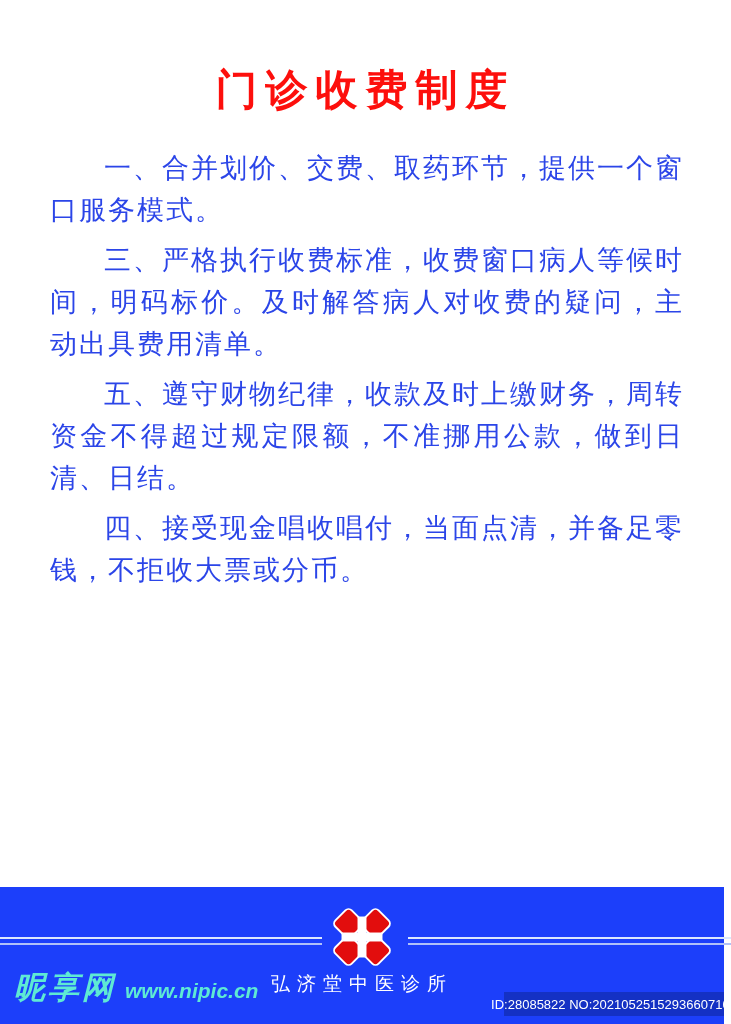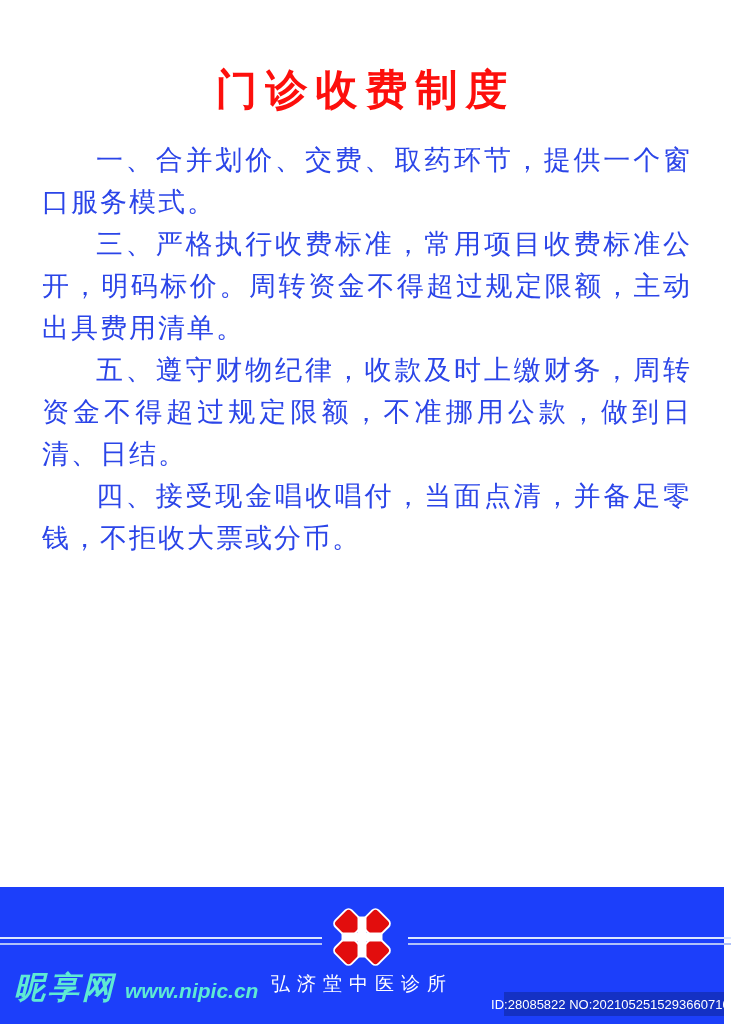--- a/index.html
+++ b/index.html
@@ -31,21 +31,21 @@
     left: 42px;
     top: 139px;
     width: 650px;
     color: #2b45e8;
     font-size: 27px;
     line-height: 42px;
     letter-spacing: 2px;
     text-align: justify;
     text-justify: inter-ideograph;
   }
-  .rules p { margin: 0; text-indent: 2em; }
+  .rules p { margin: 8px; text-indent: 2em; }
 
   .footer {
     position: absolute;
     left: 0;
     top: 887px;
     width: 724px;
     height: 137px;
     background: #1c3ffa;
   }
   .deco-line { position: absolute; top: 50px; }
@@ -100,21 +100,21 @@
 </style>
 </head>
 <body>
 
 <div class="page">
 
   <h1 class="page-title">门诊收费制度</h1>
 
   <div class="rules">
     <p>一、合并划价、交费、取药环节，提供一个窗口服务模式。</p>
-    <p>三、严格执行收费标准，常用项目收费标准公开，明码标价。周转资金不得超过规定限额，主动出具费用清单。</p>
+    <p>三、严格执行收费标准，收费窗口病人等候时间，明码标价。及时解答病人对收费的疑问，主动出具费用清单。</p>
     <p>五、遵守财物纪律，收款及时上缴财务，周转资金不得超过规定限额，不准挪用公款，做到日清、日结。</p>
     <p>四、接受现金唱收唱付，当面点清，并备足零钱，不拒收大票或分币。</p>
   </div>
 
   <div class="footer">
 
     <div class="deco-line deco-left">
       <div class="bar1"></div>
       <div class="bar2"></div>
     </div>

